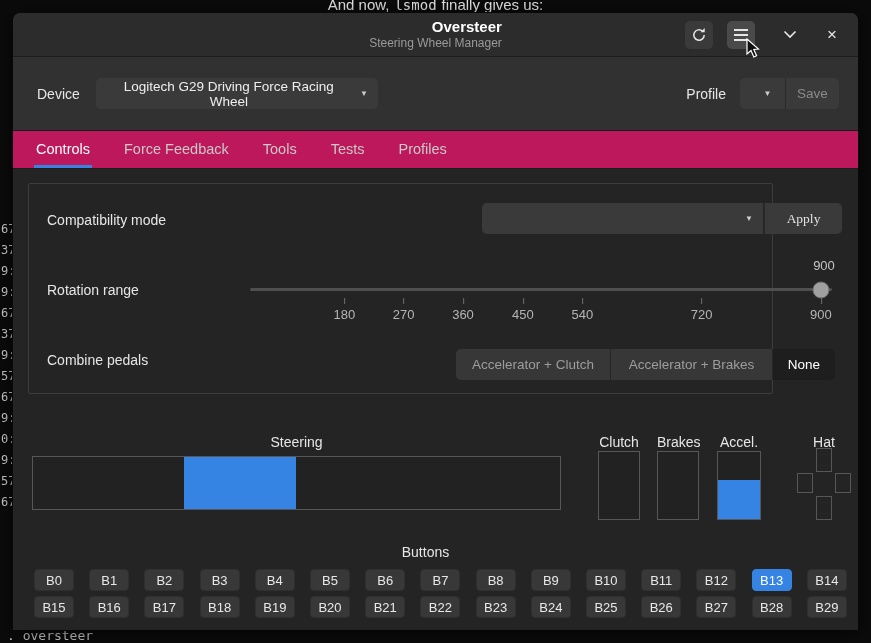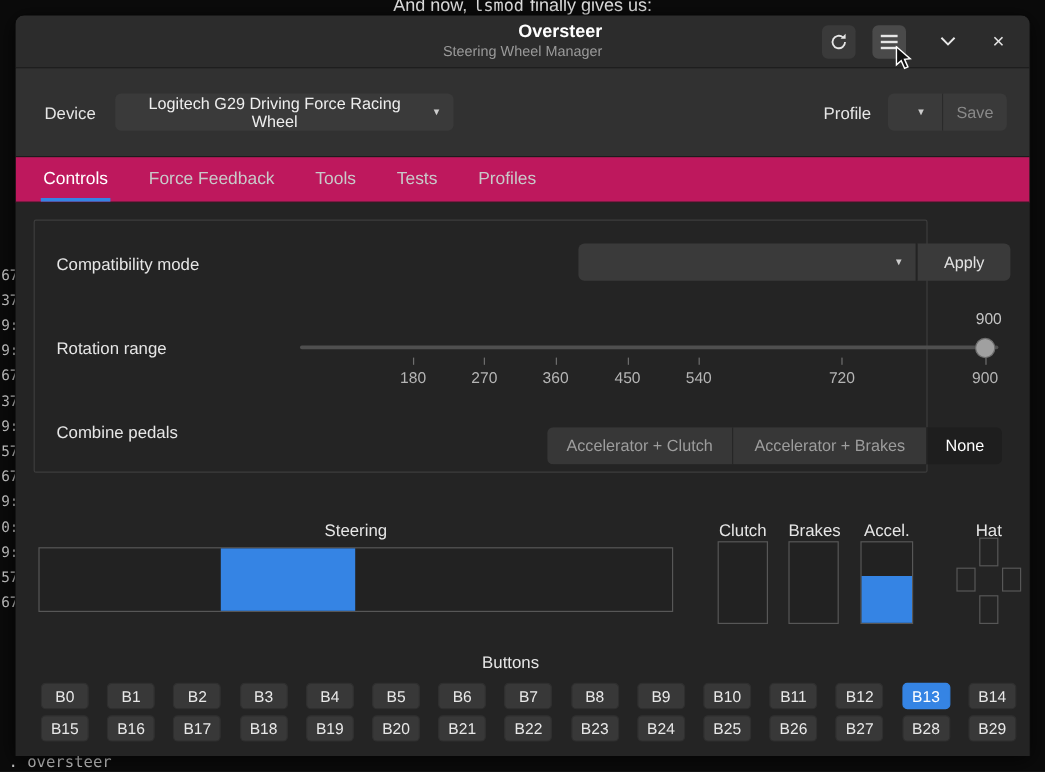--- a/index.html
+++ b/index.html
@@ -116,21 +116,21 @@
   .row-label { position:absolute; left:18px; font-size:14px; color:#e6e6e6; }
   .lbl-compat { top:28px; }
   .lbl-rot { top:98px; }
   .lbl-combine { top:168px; }
 
   .compat-dd { position:absolute; left:453px; top:19px; width:281px; border-radius:5px 0 0 5px; }
   .apply-btn {
     position:absolute; left:735px; top:19px; width:78px; height:31px;
     border:none; border-left:1px solid #2a2a2a; border-radius:0 5px 5px 0;
     background:#3a3a3a; color:#e2e2e2; font-size:13.5px;
-    font-family:Liberation Sans, sans-serif;
+    font-family:Liberation Serif, serif;
   }
 
   .rot-value { position:absolute; left:765px; top:74px; width:60px; text-align:center; font-size:13px; color:#c4c4c4; }
   .slider { position:absolute; left:221px; top:96px; width:582px; height:20px; }
   .slider-track { position:absolute; left:0; right:0; top:8px; height:3px; background:#4f4f4f; border-radius:2px; }
   .slider-handle {
     position:absolute; left:98.1%; top:50%; transform:translate(-50%,-50%);
     width:17px; height:17px; border-radius:50%;
     background:#a0a0a0; border:1px solid #6e6e6e;
   }
@@ -142,21 +142,21 @@
   .ticks .tick::before {
     content:""; position:absolute; top:0; left:50%;
     width:1px; height:6px; background:#6f6f6f;
   }
   .ticks .tick:nth-child(1){left:16.2%;} .ticks .tick:nth-child(2){left:26.4%;}
   .ticks .tick:nth-child(3){left:36.6%;} .ticks .tick:nth-child(4){left:46.9%;}
   .ticks .tick:nth-child(5){left:57.1%;} .ticks .tick:nth-child(6){left:77.6%;}
   .ticks .tick:nth-child(7){left:98.1%;}
 
   .combine-group {
-    position:absolute; left:427px; top:172px; width:379px; height:31px;
+    position:absolute; left:427px; top:165px; width:379px; height:31px;
     display:flex; border-radius:5px; overflow:hidden;
   }
   .combine-group .seg {
     display:flex; align-items:center; justify-content:center;
     background:#373737; color:#9d9d9d; font-size:13.5px;
     border-left:1px solid #262626;
   }
   .combine-group .seg:first-child { border-left:none; }
   .combine-group .seg:nth-child(1){ width:154px; }
   .combine-group .seg:nth-child(2){ width:162px; }

